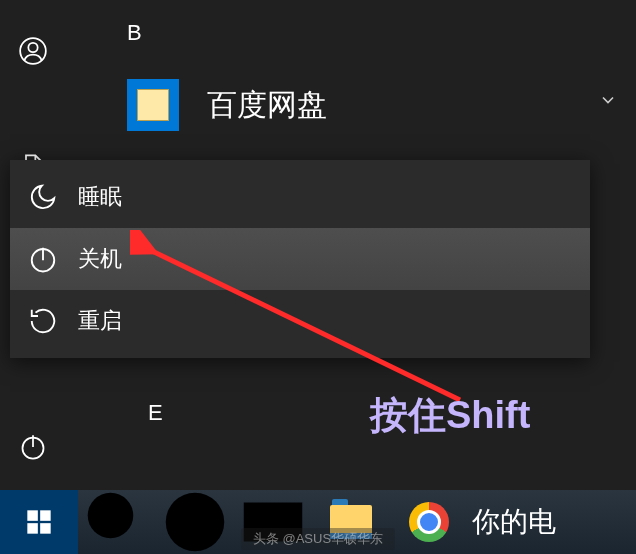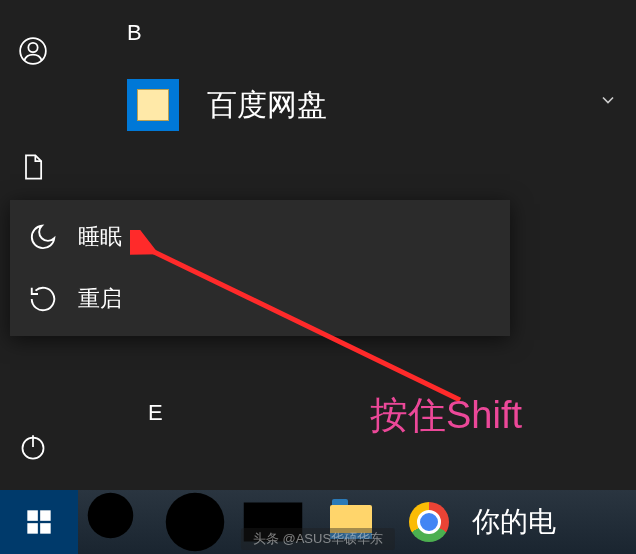--- a/index.html
+++ b/index.html
@@ -19,31 +19,31 @@
     .app-item { display: flex; align-items: center; padding: 8px 12px; gap: 28px; }
     .app-icon { width: 52px; height: 52px; display: flex; align-items: center; justify-content: center; }
     .baidu-icon { background: #0078d7; }
     .baidu-icon .inner { width: 32px; height: 32px; background: #ffe9a8; border: 1px solid #bba050; }
     .excel-icon { background: #0f7b3e; color:#fff; font-weight:bold; font-size:18px; position:relative; }
     .excel-icon::before { content:"x"; position:absolute; left:10px; top:14px; font-size:22px; font-style:italic; font-family:serif; }
     .app-label { font-size: 30px; color: #ffffff; }
     .chevron { position:absolute; right:18px; top:90px; color:#cccccc; }
     .chevron svg { width:20px; height:20px; stroke:#cccccc; fill:none; stroke-width:2; }
     
-    .power-menu { position: absolute; left: 10px; top: 160px; width: 500px; background: #2b2b2b; box-shadow: 0 4px 20px rgba(0,0,0,0.6); padding: 6px 0; margin-top: 40px; }
+    .power-menu { position: absolute; left: 10px; top: 160px; width: 580px; background: #2b2b2b; box-shadow: 0 4px 20px rgba(0,0,0,0.6); padding: 6px 0; }
     .power-row { display: flex; align-items: center; height: 62px; padding-left: 18px; gap: 20px; color: #ffffff; font-size: 22px; }
     .power-row.selected { background: linear-gradient(to bottom, #4e4e4e, #434343); }
     .power-row svg { width: 30px; height: 30px; stroke: #ffffff; fill: none; stroke-width: 1.5; }
     
     .section-e { position:absolute; left:148px; top:400px; color:#ffffff; font-size:22px; }
     .excel-row { position:absolute; left:120px; top:445px; display:flex; align-items:center; gap:28px; }
     .excel-row .app-label { font-family: "Segoe UI Light", sans-serif; font-size:24px; }
     
     .annotation-arrow { position:absolute; left:130px; top:230px; width:350px; height:180px; pointer-events:none; }
-    .annotation-text { position:absolute; left:370px; top:390px; color:#ec4899; font-size:38px; font-weight:400; }
+    .annotation-text { position:absolute; left:370px; top:390px; color:#c4b5fd; font-size:38px; font-weight:700; }
     
     .taskbar { position:absolute; left:0; bottom:0; width:636px; height:64px; background: linear-gradient(to bottom, #2a3540, #1a2530); display:flex; align-items:center; }
     .tb-item { width:78px; height:64px; display:flex; align-items:center; justify-content:center; }
     .tb-start { background:#003a6b; }
     .tb-start svg { width:28px; height:28px; fill:#ffffff; }
     .tb-explorer { width:42px; height:34px; background:#ffd56b; border-radius:2px; position:relative; }
     .tb-explorer::before { content:""; position:absolute; top:-6px; left:2px; width:16px; height:6px; background:#2a7ab8; border-radius:2px 2px 0 0; }
     .tb-explorer::after { content:""; position:absolute; bottom:0; left:0; right:0; height:6px; background:#3a8dd0; }
     .tb-chrome { width:40px; height:40px; border-radius:50%; background: conic-gradient(#ea4335 0 120deg, #4caf50 120deg 240deg, #fbbc05 240deg 360deg); position:relative; display:flex; align-items:center; justify-content:center; }
     .tb-chrome::after { content:""; width:18px; height:18px; border-radius:50%; background:#4285f4; border:3px solid #fff; }
@@ -95,20 +95,27 @@
       </svg>
   </div>
 
   <div class="power-menu">
     <div class="power-row">
       <svg viewBox="0 0 24 24">
           <path d="M21 13A9 9 0 1 1 11 3a7 7 0 0 0 10 10z"></path>
         </svg>
       <span>睡眠</span>
     </div>
+    <div class="power-row selected">
+      <svg viewBox="0 0 24 24">
+          <circle cx="12" cy="13" r="9"></circle>
+          <line x1="12" y1="3" x2="12" y2="13"></line>
+        </svg>
+      <span>关机</span>
+    </div>
     <div class="power-row">
       <svg viewBox="0 0 24 24">
           <path d="M3 12a9 9 0 1 0 3-6.7"></path>
           <polyline points="3 3 3 8 8 8"></polyline>
         </svg>
       <span>重启</span>
     </div>
   </div>
 
   <div class="section-e">E</div>

